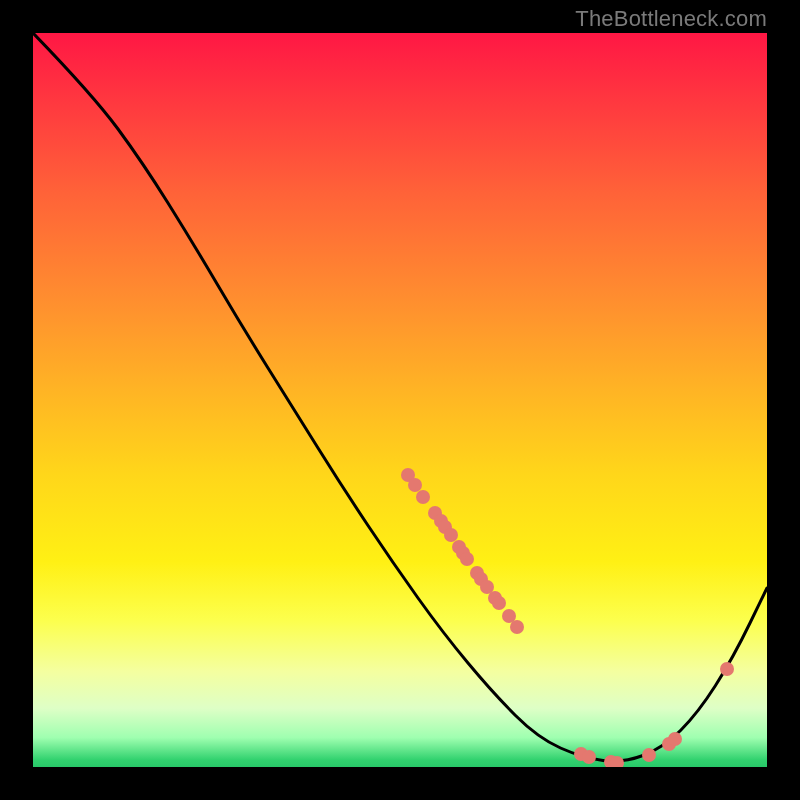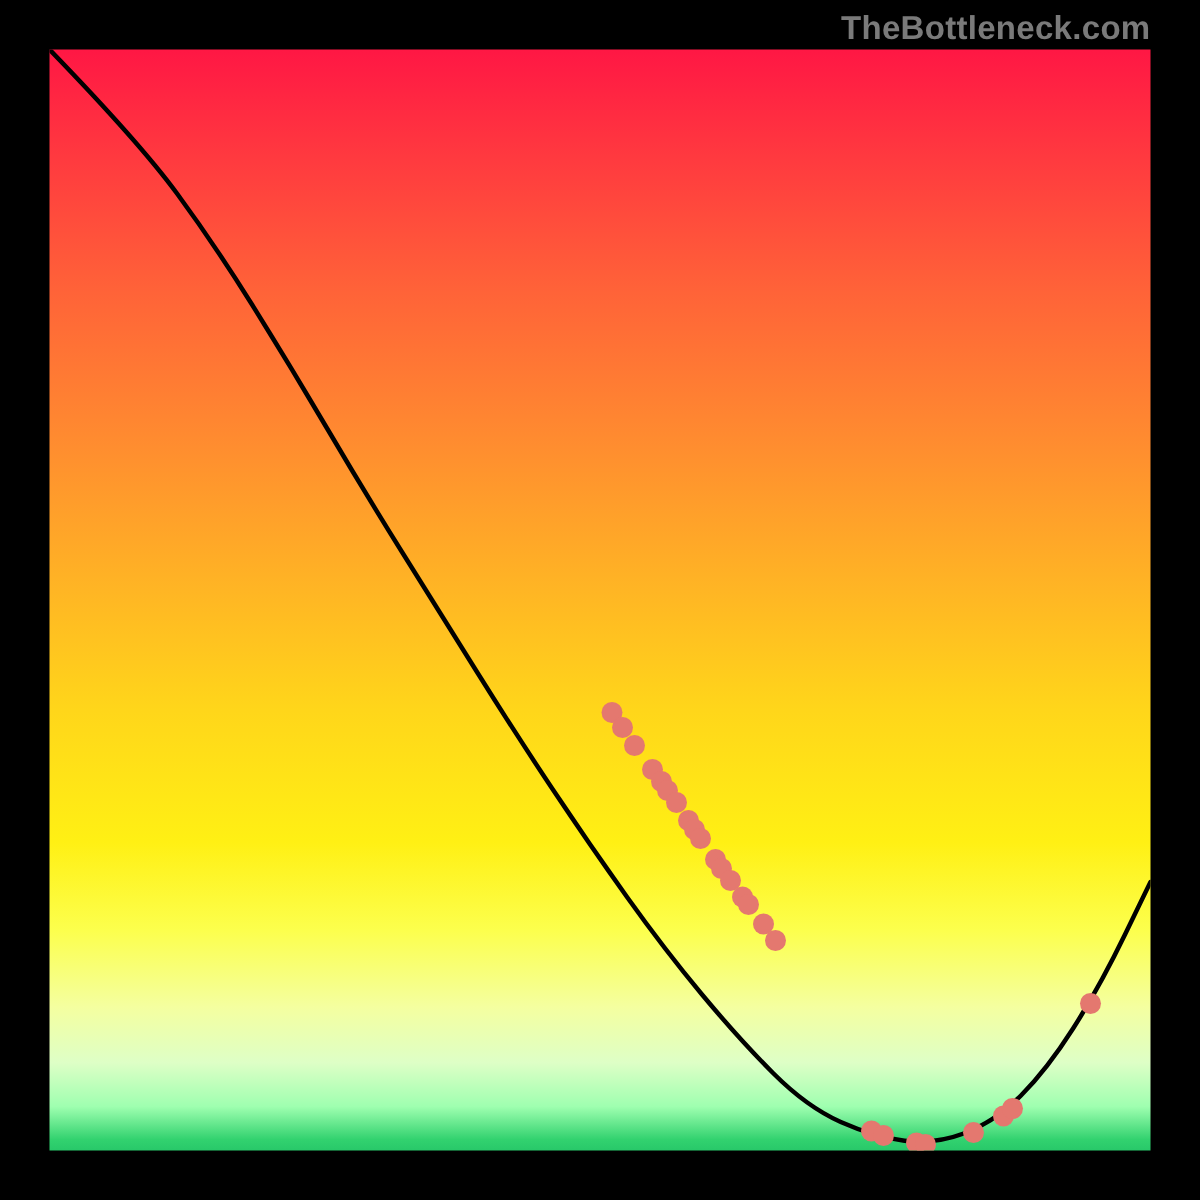--- a/index.html
+++ b/index.html
@@ -45,21 +45,21 @@
     position: absolute;
     left: 0;
     top: 0;
   }
   .watermark {
     position: absolute;
     top: 6px;
     right: 33px;
     color: #7a7a7a;
     font-size: 22px;
-    font-weight: 700;
+    font-weight: 400;
     letter-spacing: 0.2px;
   }
 </style>
 </head>
 <body>
 
 <div class="frame">
   <div class="gradient"></div>
   <svg class="svg-layer" width="734" height="734" viewBox="0 0 734 734">
     <path id="curve-path" fill="none" stroke="#000000" stroke-width="3" stroke-linecap="round" d="M 0 0 Q 60 62 85 96 Q 110 130 135 170 Q 160 210 185 252.5 Q 210 295 235 335 Q 260 375 285 415 Q 310 455 335 492.5 Q 360 530 385 565 Q 410 600 435 630 Q 460 660 482.5 682.5 Q 505 705 527.5 715 Q 550 725 570 727.5 Q 590 730 610 722.5 Q 630 715 647.5 697.5 Q 665 680 682.5 652.5 Q 700 625 717 590 T 734 555"></path>

